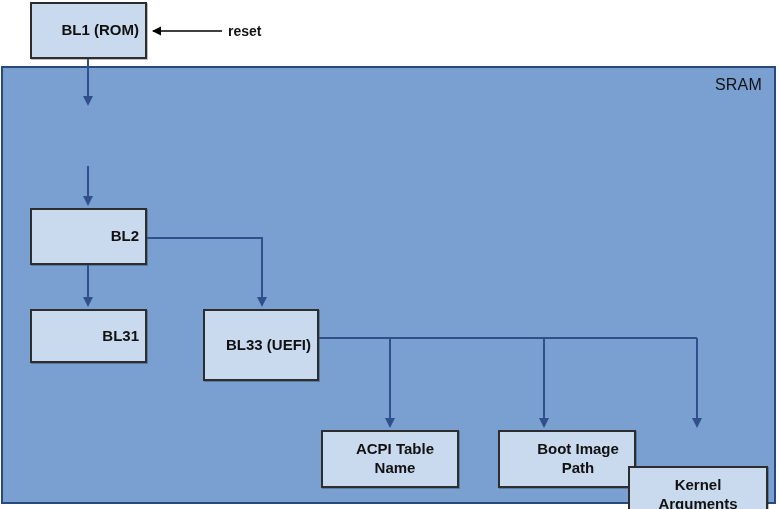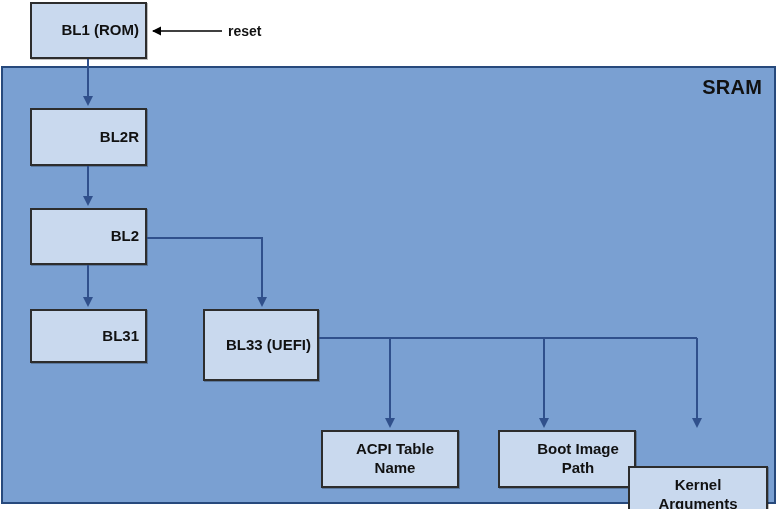--- a/index.html
+++ b/index.html
@@ -17,21 +17,21 @@
     font-family:"Liberation Sans", sans-serif;background:#ffffff;
   }
   .sram{
     position:absolute;left:1px;top:66px;width:775px;height:438px;
     background:var(--container-fill);
     border:2px solid var(--container-border);
     box-sizing:border-box;
   }
   .sram-label{
     position:absolute;right:12px;top:8px;
-    font-weight:bold;font-size:20px;color:var(--text);
+    font-weight:normal;font-size:16px;color:var(--text);
     letter-spacing:0.2px;
   }
   .node{
     position:absolute;box-sizing:border-box;
     background:var(--node-fill);
     border:2px solid var(--node-border);
     display:flex;align-items:center;justify-content:flex-end;
     text-align:center;font-weight:bold;font-size:15px;color:var(--text);
     line-height:1.25;padding:2px 6px;
     box-shadow:1px 1px 0 rgba(0,0,0,0.25);
@@ -63,23 +63,20 @@
 <body>
 
 <div class="stage">
 
   <div class="sram">
     <span class="sram-label">SRAM</span>
   </div>
 
   <div class="node bl1">
     <span>BL1 (ROM)</span>
-  </div>
-  <div class="node bl2r">
-    <span>BL2R</span>
   </div>
   <div class="node bl2">
     <span>BL2</span>
   </div>
   <div class="node bl31">
     <span>BL31</span>
   </div>
   <div class="node bl33">
     <span>BL33 (UEFI)</span>
   </div>

